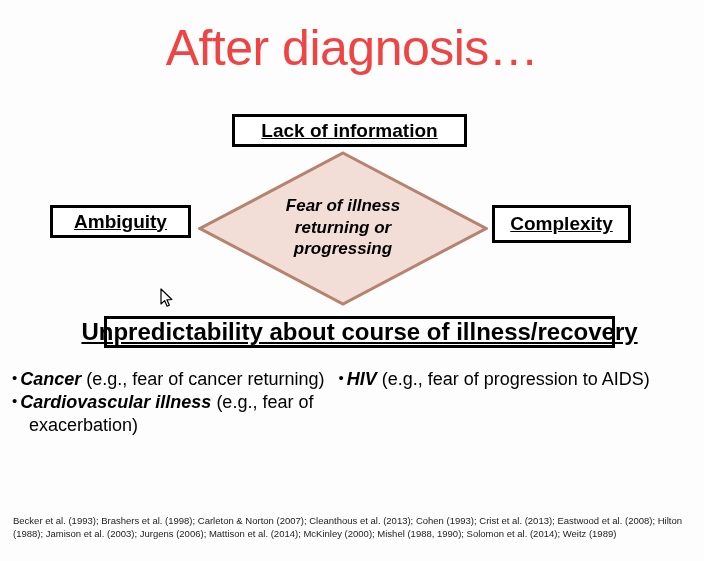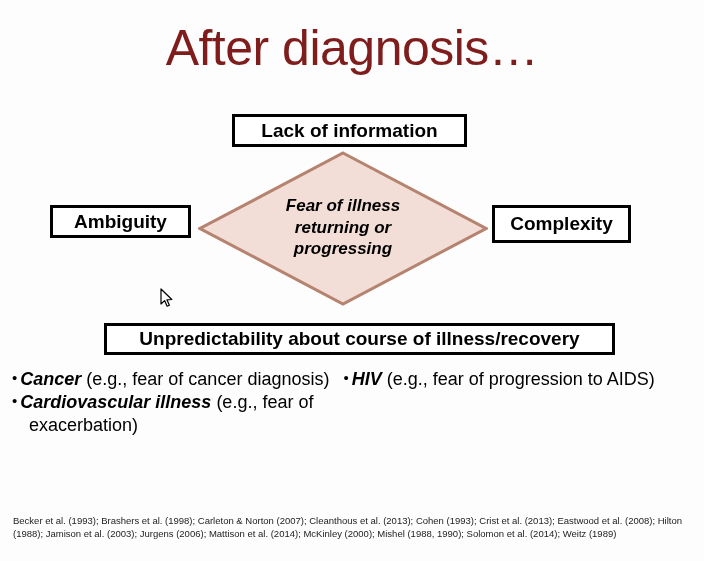--- a/index.html
+++ b/index.html
@@ -25,21 +25,21 @@
   
   #title {
     position: absolute;
     left: 0;
     top: 22px;
     width: 704px;
     text-align: center;
     font-family: "Liberation Sans", sans-serif;
     font-size: 50px;
     font-weight: 400;
-    color: #7f1d1d;
+    color: #ef4444;
     letter-spacing: -0.5px;
     line-height: 1.05;
     white-space: nowrap;
   }
 
   
   #diagram {
     position: absolute;
     left: 0; top: 0;
     width: 704px;
@@ -52,20 +52,21 @@
     background: #ffffff;
     border: 3px solid #000000;
     color: #000000;
     font-family: "Liberation Sans", sans-serif;
     font-weight: bold;
     display: flex;
     align-items: center;
     justify-content: center;
     white-space: nowrap;
     z-index: 3;
+    text-decoration: underline;
   }
 
   #box-lack {
     left: 232px;
     top: 114px;
     width: 235px;
     height: 33px;
     font-size: 19px;
   }
   #box-ambiguity {
@@ -80,22 +81,21 @@
     top: 205px;
     width: 139px;
     height: 38px;
     font-size: 19px;
   }
   #box-unpredict {
     left: 104px;
     top: 316px;
     width: 511px;
     height: 32px;
-    font-size: 19px;
-    margin-top: 7px;
+    font-size: 24px;
   }
 
   
   #diamond-wrap {
     position: absolute;
     left: 198px;
     top: 151px;
     width: 290px;
     height: 155px;
     z-index: 2;
@@ -217,21 +217,21 @@
 
     <div class="node-box" id="box-unpredict">
       <span>Unpredictability about course of illness/recovery</span>
     </div>
   </div>
 
   <div id="bullets">
 
     <div class="bullet-line">
       <span class="bullet-dot">•</span><span class="bi">Cancer</span>
-      <span>(e.g., fear of cancer diagnosis)</span><span class="inline-second"><span class="bullet-dot">•</span><span class="bi">HIV</span>
+      <span>(e.g., fear of cancer returning)</span><span class="inline-second"><span class="bullet-dot">•</span><span class="bi">HIV</span>
       <span>(e.g., fear of progression to AIDS)</span></span>
     </div>
 
     <div class="bullet-line">
       <span class="bullet-dot">•</span><span class="bi">Cardiovascular illness</span>
       <span>(e.g., fear of</span>
     </div>
 
     <div class="cont">exacerbation)</div>
   </div>

